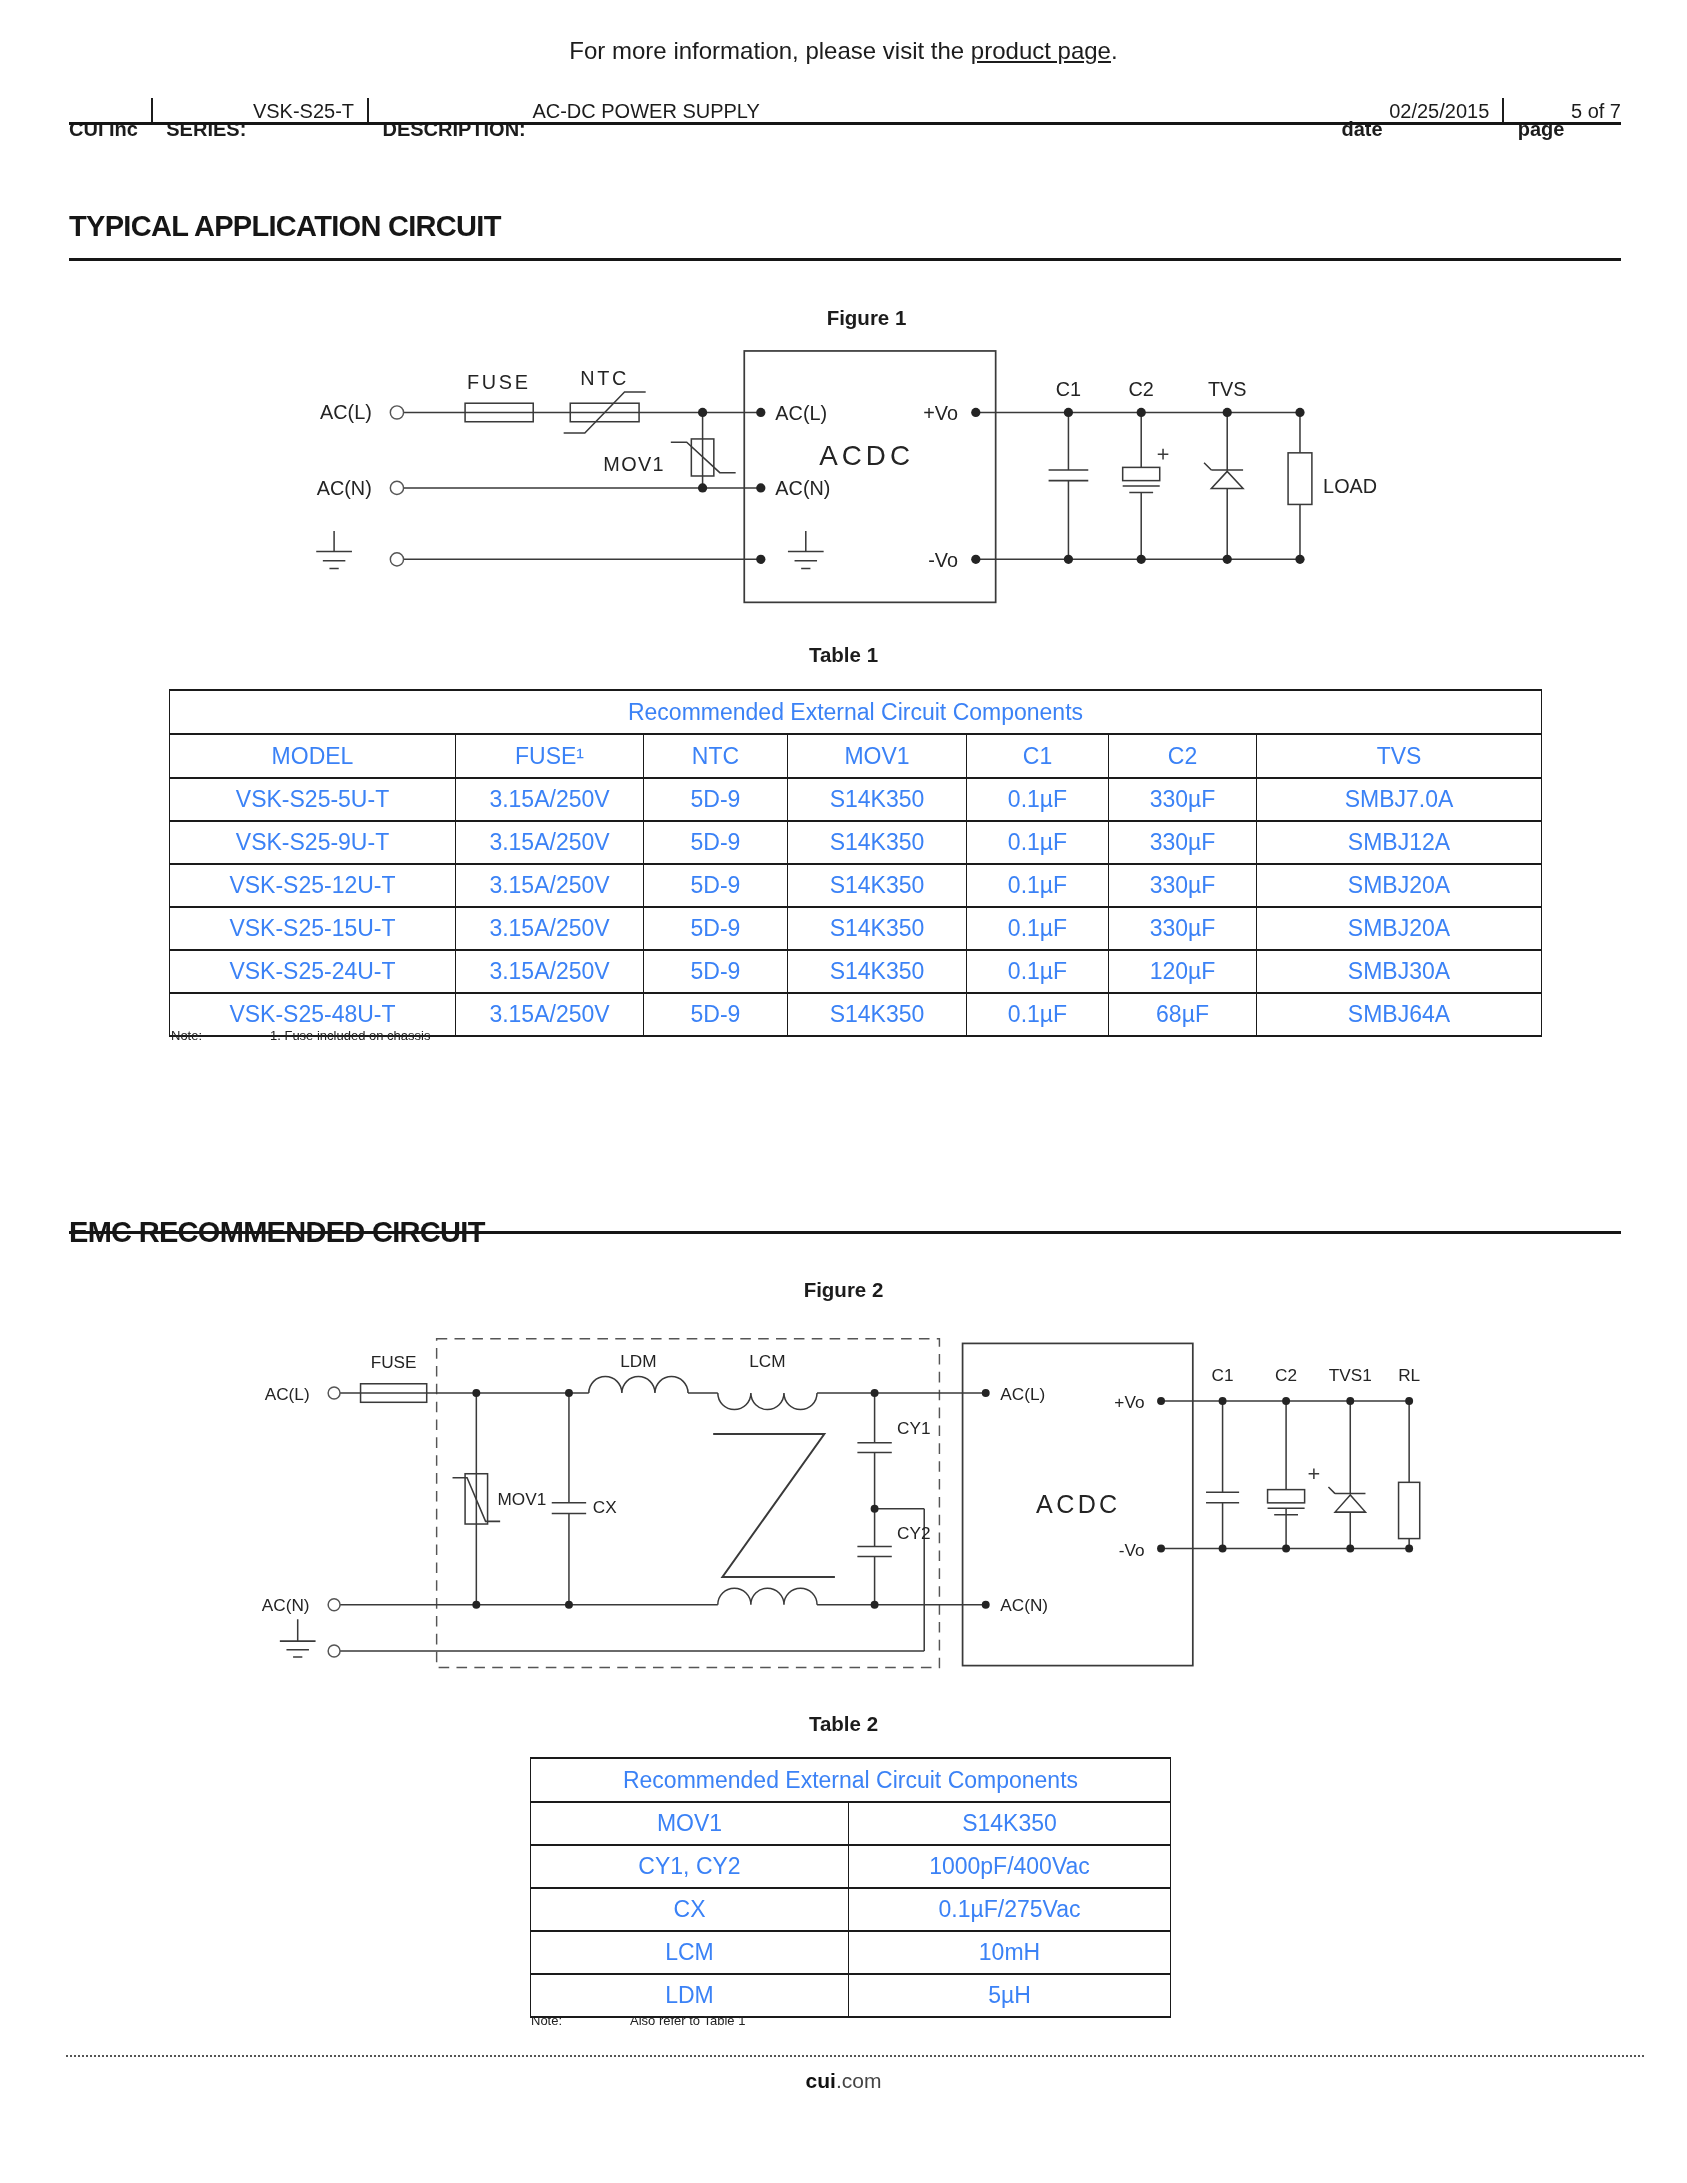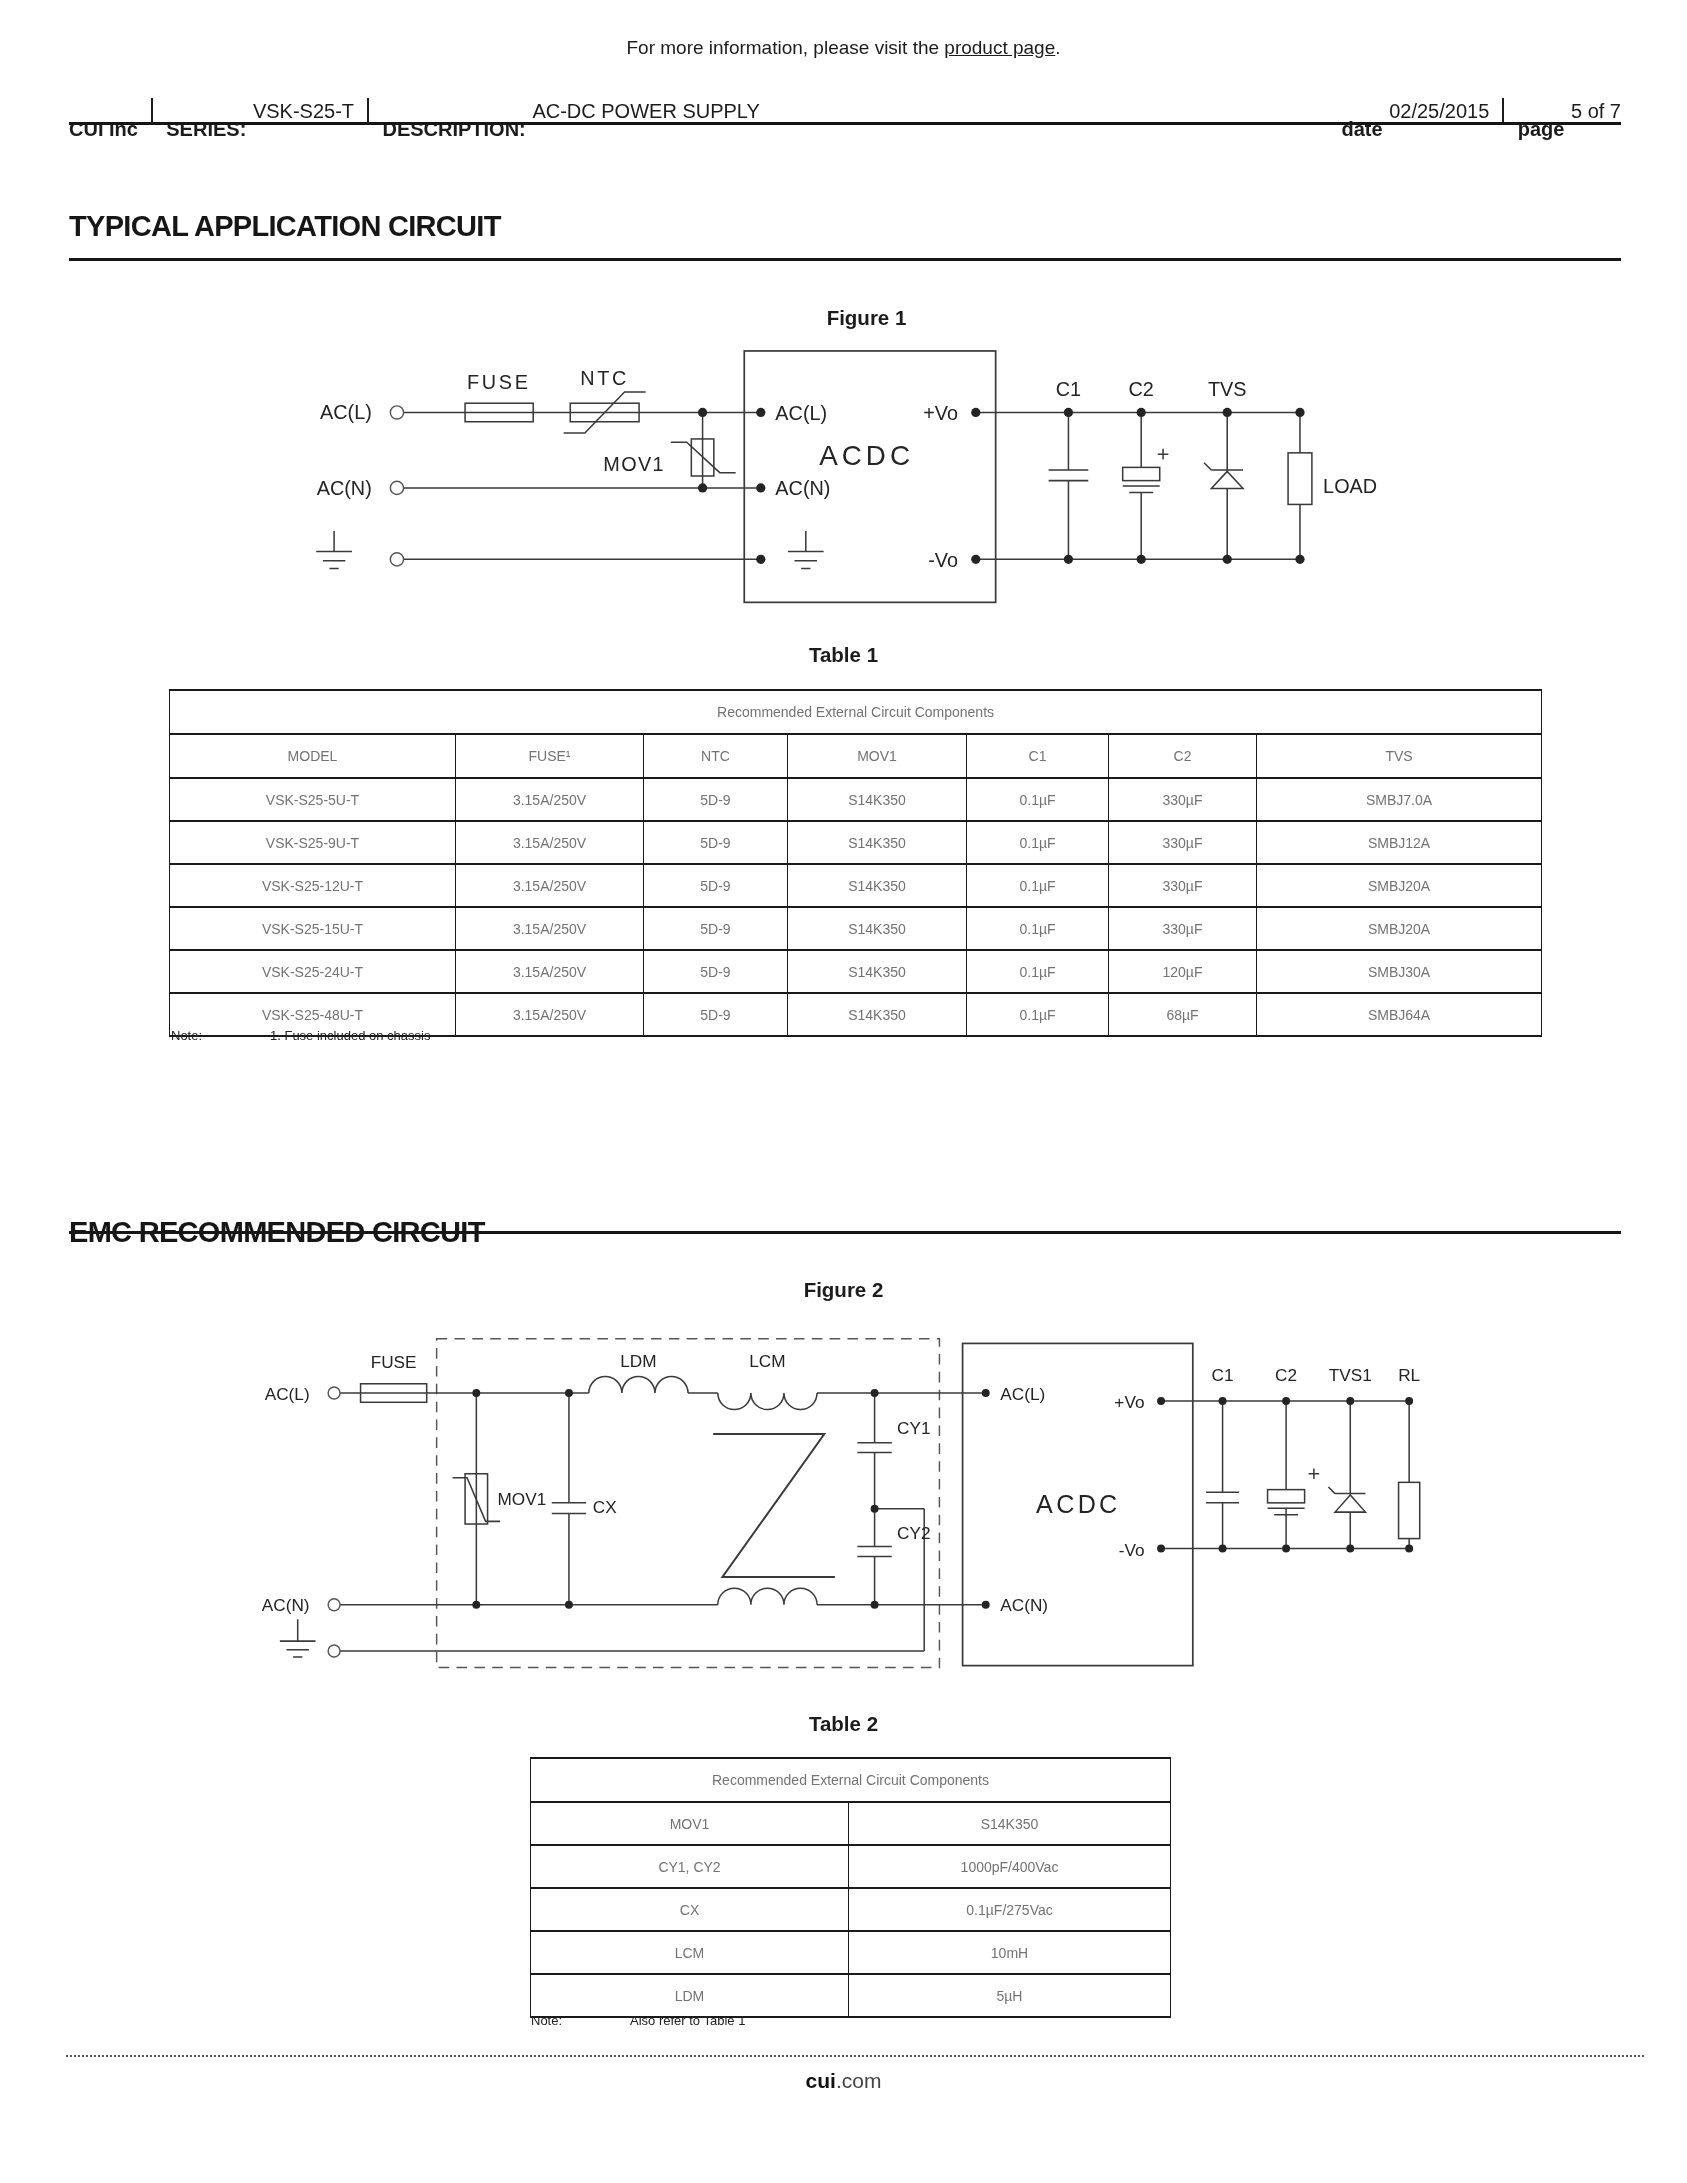--- a/index.html
+++ b/index.html
@@ -7,21 +7,21 @@
     position:relative;
     width:1687px;height:2183px;
     background:#ffffff;
     font-family:"Liberation Sans", sans-serif;
     color:#1c1c1c;
     overflow:hidden;
   }
   .abs{position:absolute;}
 
   
-  .top-note{top:37px;left:0;right:0;text-align:center;font-size:19px;}
+  .top-note{top:37px;left:0;right:0;text-align:center;font-size:24px;}
   .top-note a{color:#1c1c1c;text-decoration:underline;cursor:pointer;}
   .meta-row{top:82px;left:69px;right:66px;display:flex;justify-content:space-between;align-items:center;font-size:20px;}
   .meta-group{display:flex;align-items:center;}
   .meta-sep{width:0;height:26.5px;border-left:2px solid #1c1c1c;margin:0 13.2px;}
   .b{font-weight:bold;margin-top:36px;}
   .meta-val{margin-left:6.6px;}
   .header-rule{top:122px;left:69px;right:66px;height:3.3px;background:#151515;}
 
   
   .sec-title{left:69px;font-size:29px;font-weight:bold;letter-spacing:-0.7px;color:#161616;}
@@ -36,21 +36,21 @@
   .dash{stroke:#555;stroke-width:2.2;fill:none;stroke-dasharray:16 11;}
   .dot{fill:#242424;stroke:none;}
   .term{stroke:#555;stroke-width:2.2;fill:#ffffff;}
   .lbl{fill:#242424;font-family:"Liberation Sans",sans-serif;}
   .f30{font-size:30px;}
   .f26{font-size:26px;}
   .acdc1{font-size:42px;letter-spacing:6px;}
   .acdc2{font-size:38px;letter-spacing:5px;}
 
   
-  table.dtable{border-collapse:collapse;table-layout:fixed;font-size:14px;color:#737373;}
+  table.dtable{border-collapse:collapse;table-layout:fixed;font-size:23px;color:#3b82f6;}
   table.dtable td{border:1.3px solid #1a1a1a;border-top-width:2.6px;border-bottom-width:2.6px;
     text-align:center;vertical-align:middle;padding:0;overflow:hidden;white-space:nowrap;}
   td.h64{height:42px;} td.h62{height:41px;margin-top:14px;}
   .note-row{display:flex;font-size:13px;color:#222;}
   .note-label{width:99px;}
 
   
   .footer-rule{top:2055px;left:66px;width:1578px;border-top:2.6px dotted #555;height:0;}
   .footer-brand{top:2069px;left:0;right:0;text-align:center;font-size:21px;color:#444;}
   .footer-brand .b{color:#111;}

